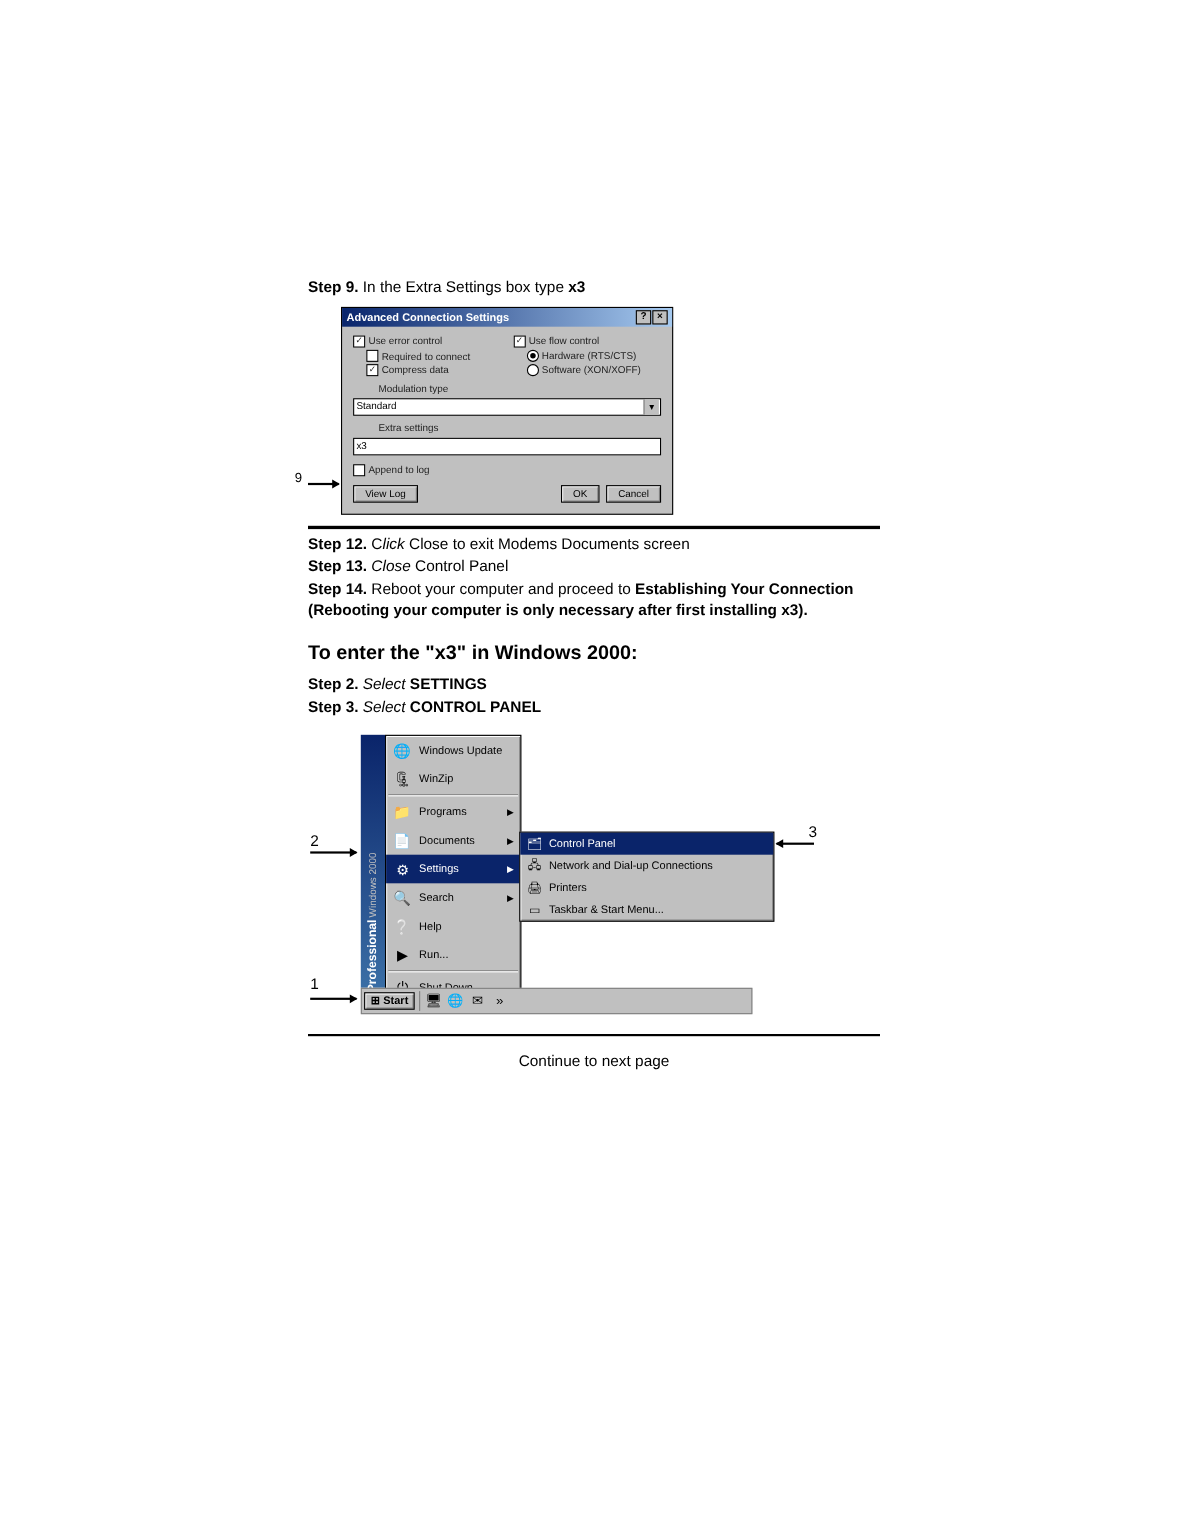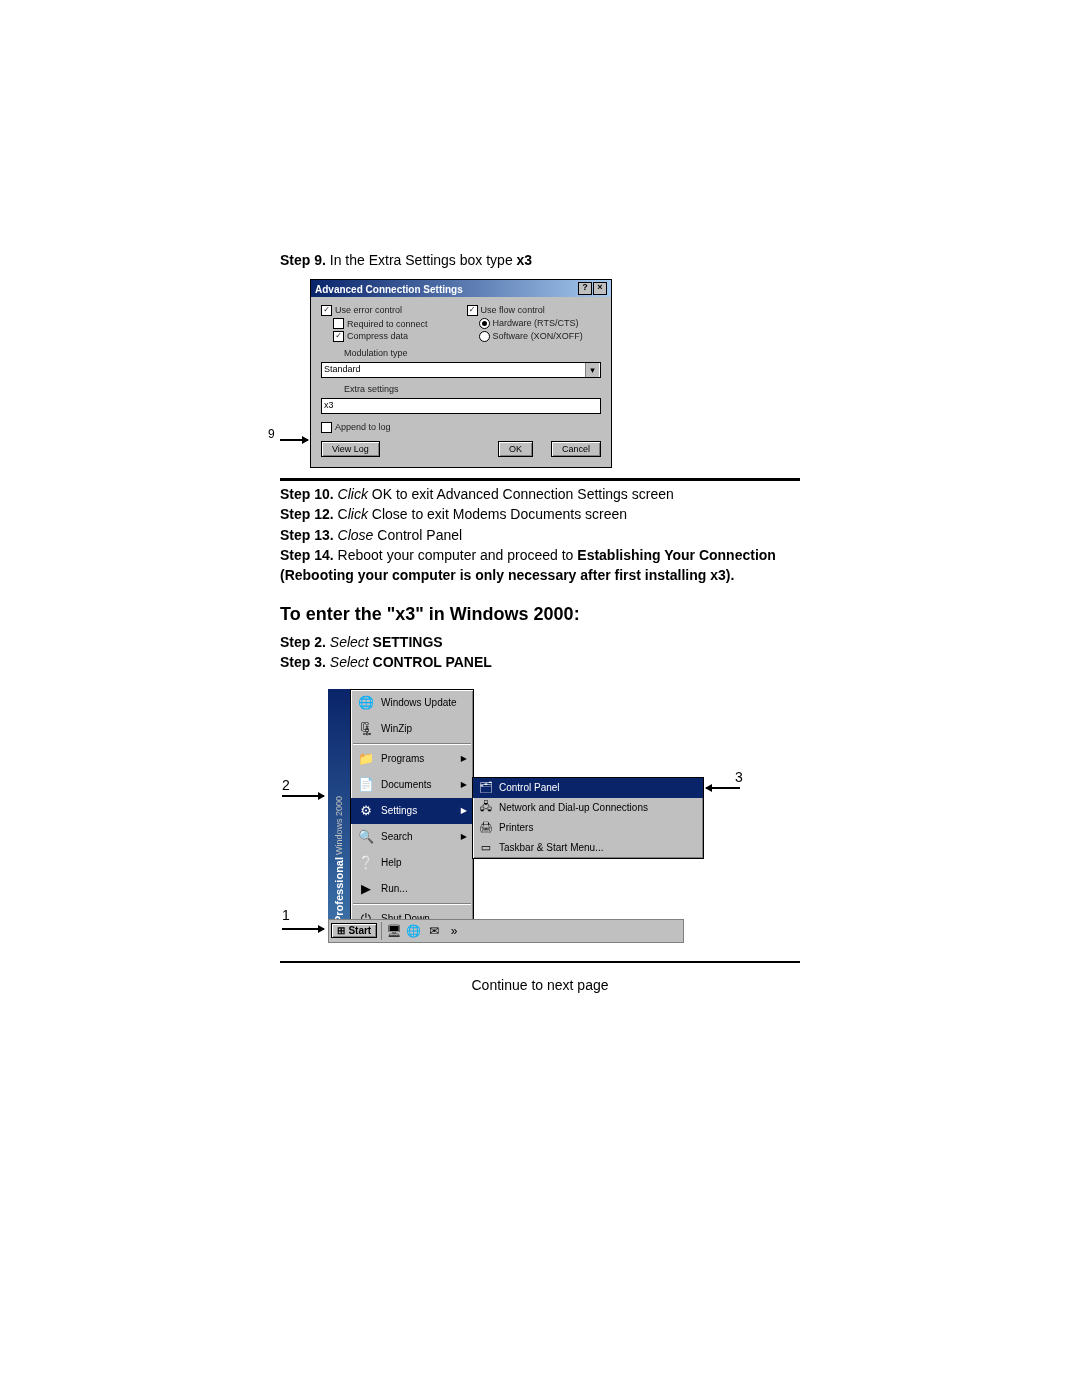--- a/index.html
+++ b/index.html
@@ -57,21 +57,21 @@
   .dlg-row { display: flex; justify-content: space-between; }
   .dlg-col { display: flex; flex-direction: column; gap: 2px; width: 48%; }
   .chk, .rad { font-size: 9px; color: #222; display:flex; align-items:center; gap:3px; white-space:nowrap;}
   .chk .box { width:9px; height:9px; border:1px solid #000; background:#fff; font-size:8px; line-height:8px; text-align:center;}
   .rad .circ { width:9px; height:9px; border:1px solid #000; border-radius:50%; background:#fff; position:relative;}
   .rad .circ.on::after { content:""; position:absolute; top:2px; left:2px; width:5px; height:5px; background:#000; border-radius:50%;}
   .dlg-label { font-size:9px; color:#222; margin-top:2px;padding-left:23px;}
   .dlg-select { width:100%; height:16px; border:1px solid #000; background:#fff; font-size:9px; padding:1px 2px; box-sizing:border-box; position:relative;}
   .dlg-select::after { content:"▾"; position:absolute; right:1px; top:0; width:13px; height:14px; background:#c0c0c0; border-left:1px solid #808080; text-align:center; font-size:9px; line-height:14px;}
   .dlg-input { width:100%; height:16px; border:1px solid #000; background:#fff; font-size:9px; padding:1px 2px; box-sizing:border-box;}
-  .dlg-btnrow { display:flex; gap:18px; justify-content:flex-start; align-items:flex-start; margin-top:4px;}
+  .dlg-btnrow { display:flex; gap:6px; justify-content:flex-start; align-items:flex-start; margin-top:4px;}
   .dlg-btn { background:#c0c0c0; border:1px solid #000; box-shadow: inset 1px 1px 0 #fff, inset -1px -1px 0 #808080; font-size:9px; padding:2px 10px;}
   .dlg-spacer { flex:1; }
   .callout-9 { position:absolute; left:-12px; top:148px; font-size:12px; }
   .arrow-r { position:absolute; left:0px; top:160px; width:28px; height:2px; background:#000;}
   .arrow-r::after { content:""; position:absolute; right:-1px; top:-3px; border-left:7px solid #000; border-top:4px solid transparent; border-bottom:4px solid transparent;}
 
   
   .section-head { font-size:18px; font-weight:bold; margin: 18px 0 8px 0; }
 
   
@@ -190,21 +190,20 @@
           <div class="dlg-spacer"></div>
           <div class="dlg-btn"><span>OK</span></div>
           <div class="dlg-btn"><span>Cancel</span></div>
         </div>
       </div>
     </div>
   </div>
 
   <hr class="hr-heavy">
 
-  <div class="step-line"><span class="bold">Step 10.</span><span class="italic"> Click</span><span> OK to exit Advanced Connection Settings screen</span></div>
   <div class="step-line"><span class="bold">Step 12.</span><span> C</span><span class="italic">lick</span><span> Close to exit Modems Documents screen</span></div>
   <div class="step-line"><span class="bold">Step 13.</span><span class="italic"> Close</span><span> Control Panel</span></div>
   <div class="step-line"><span class="bold">Step 14.</span><span> Reboot your computer and proceed to </span><span class="bold">Establishing Your Connection (Rebooting your computer is only necessary after first installing x3).</span></div>
 
   <div class="section-head">To enter the "x3" in Windows 2000:</div>
 
   <div class="step-line bold"><span>Step 2.</span><span class="italic" style="font-weight:normal;"> Select </span><span>SETTINGS</span></div>
   <div class="step-line bold"><span>Step 3.</span><span class="italic" style="font-weight:normal;"> Select </span><span>CONTROL PANEL</span></div>
 
   <div class="fig2-wrap">

